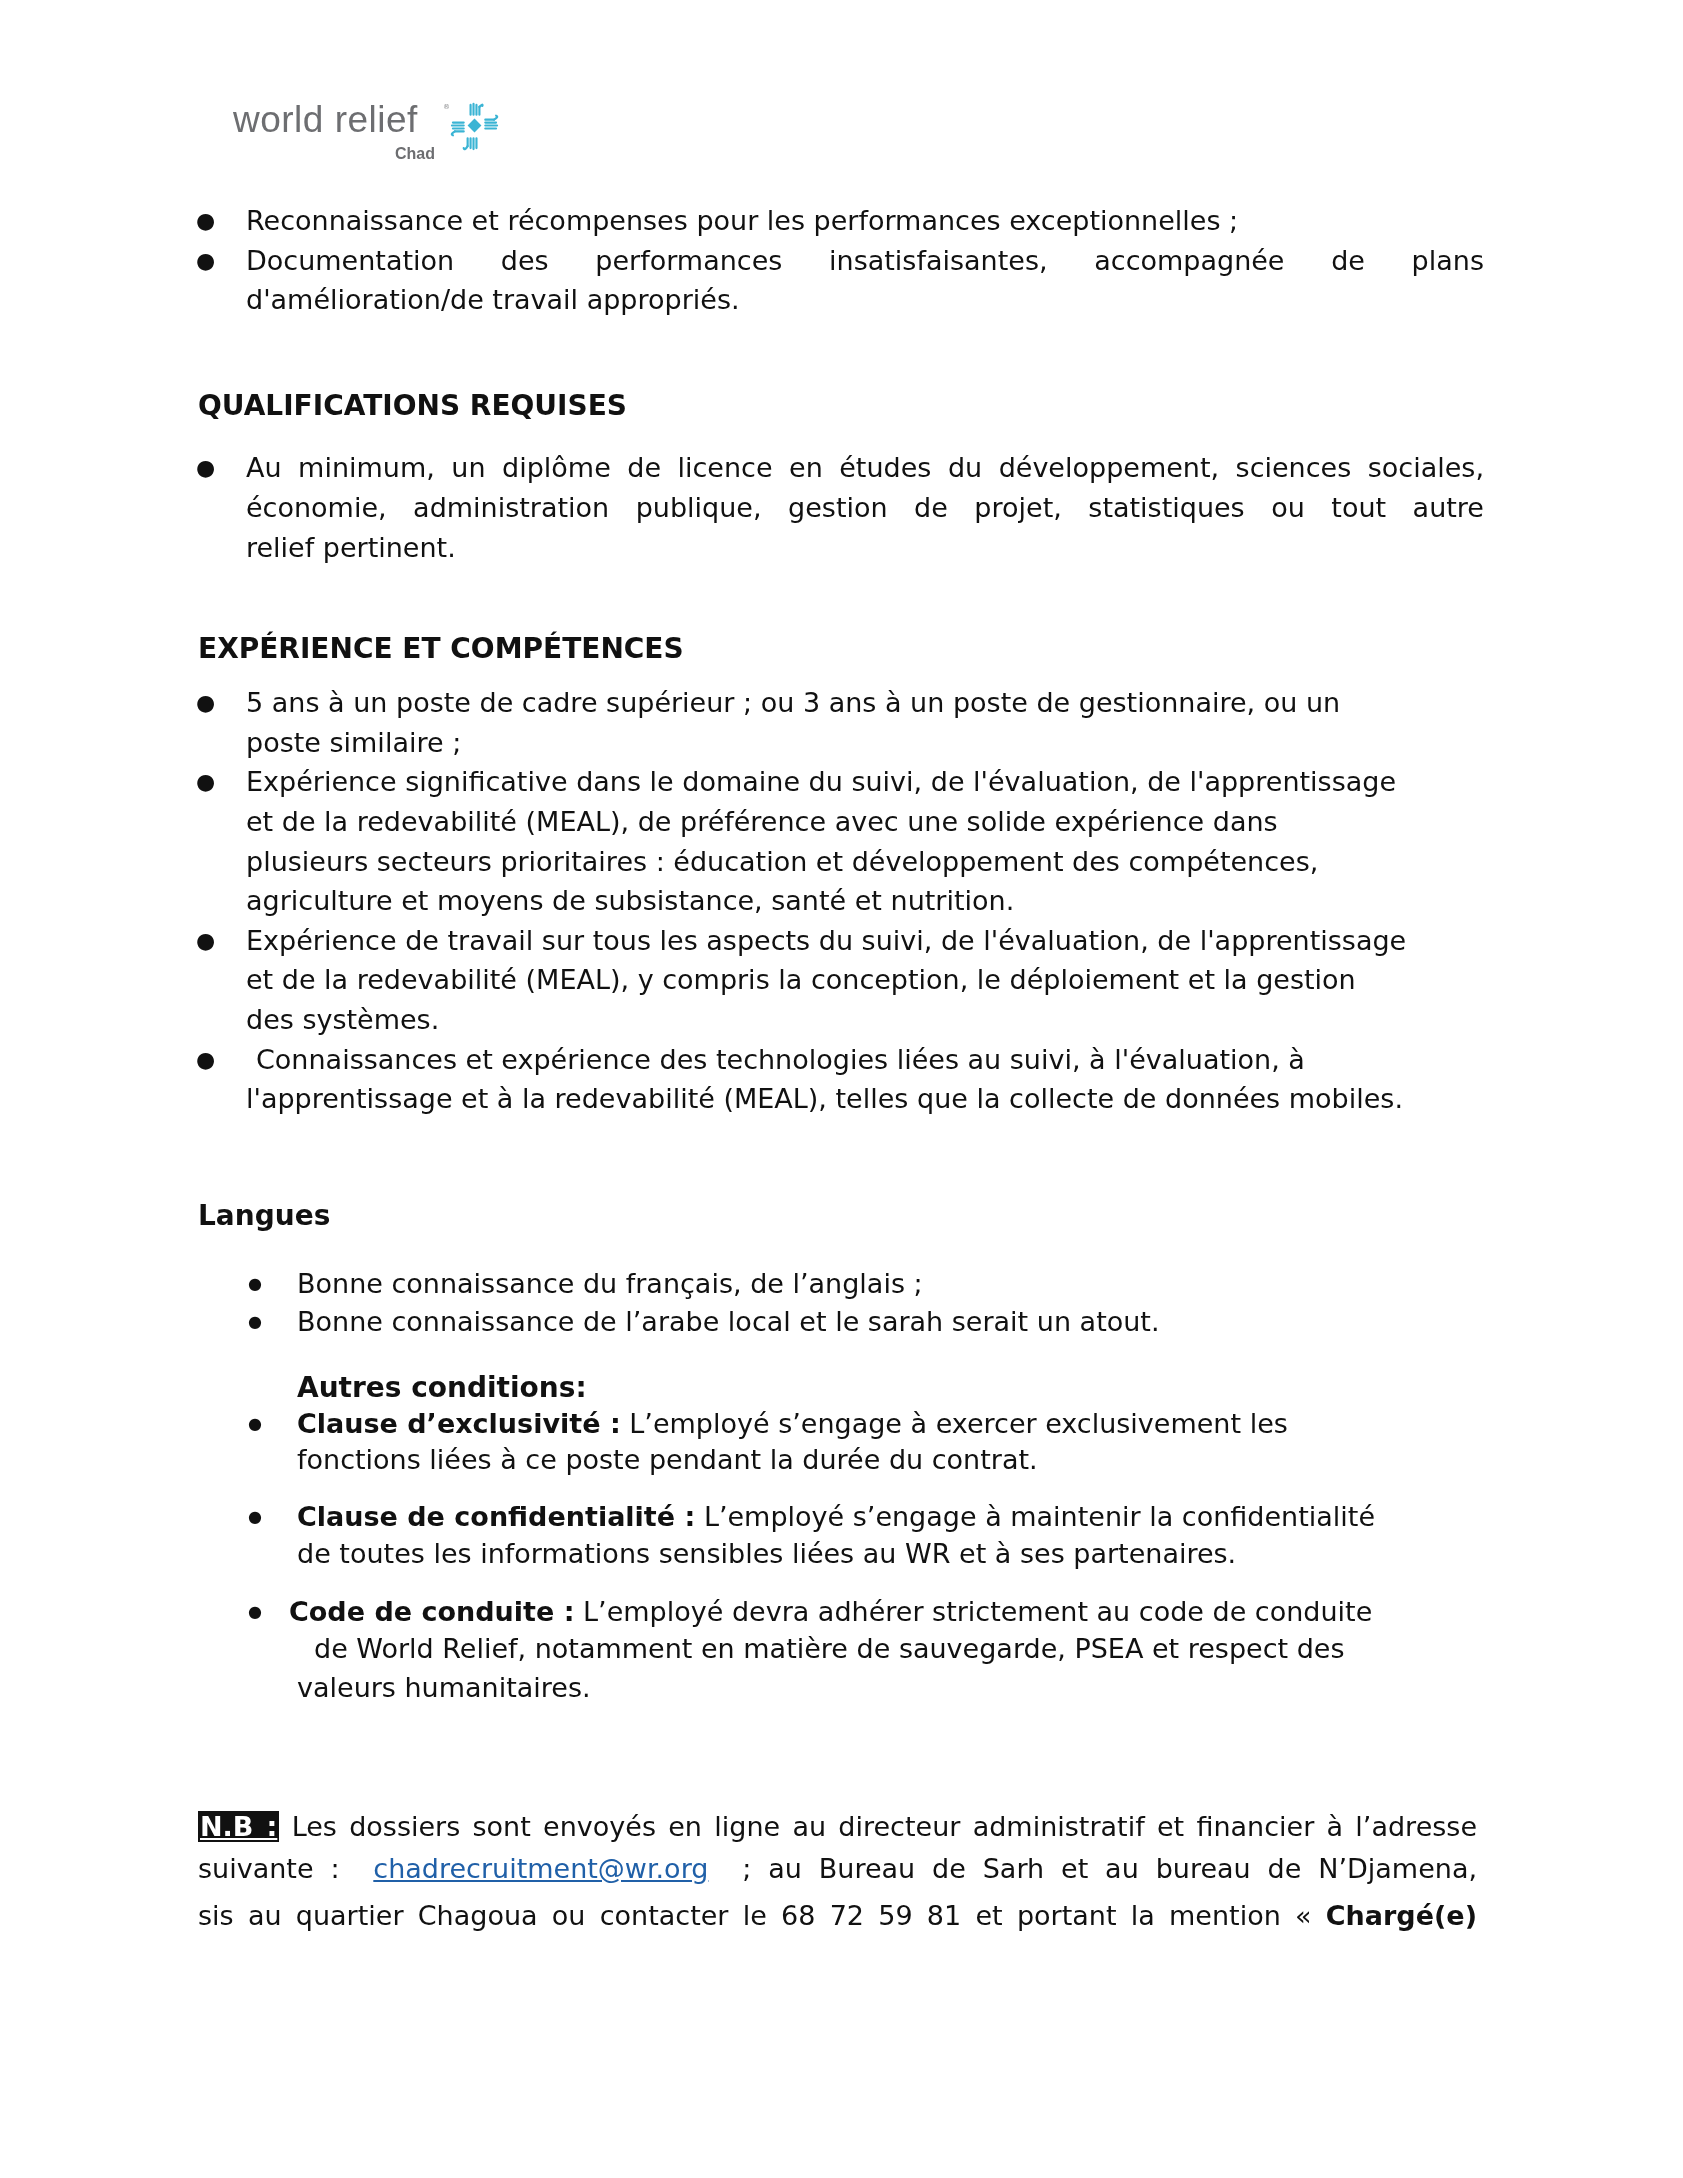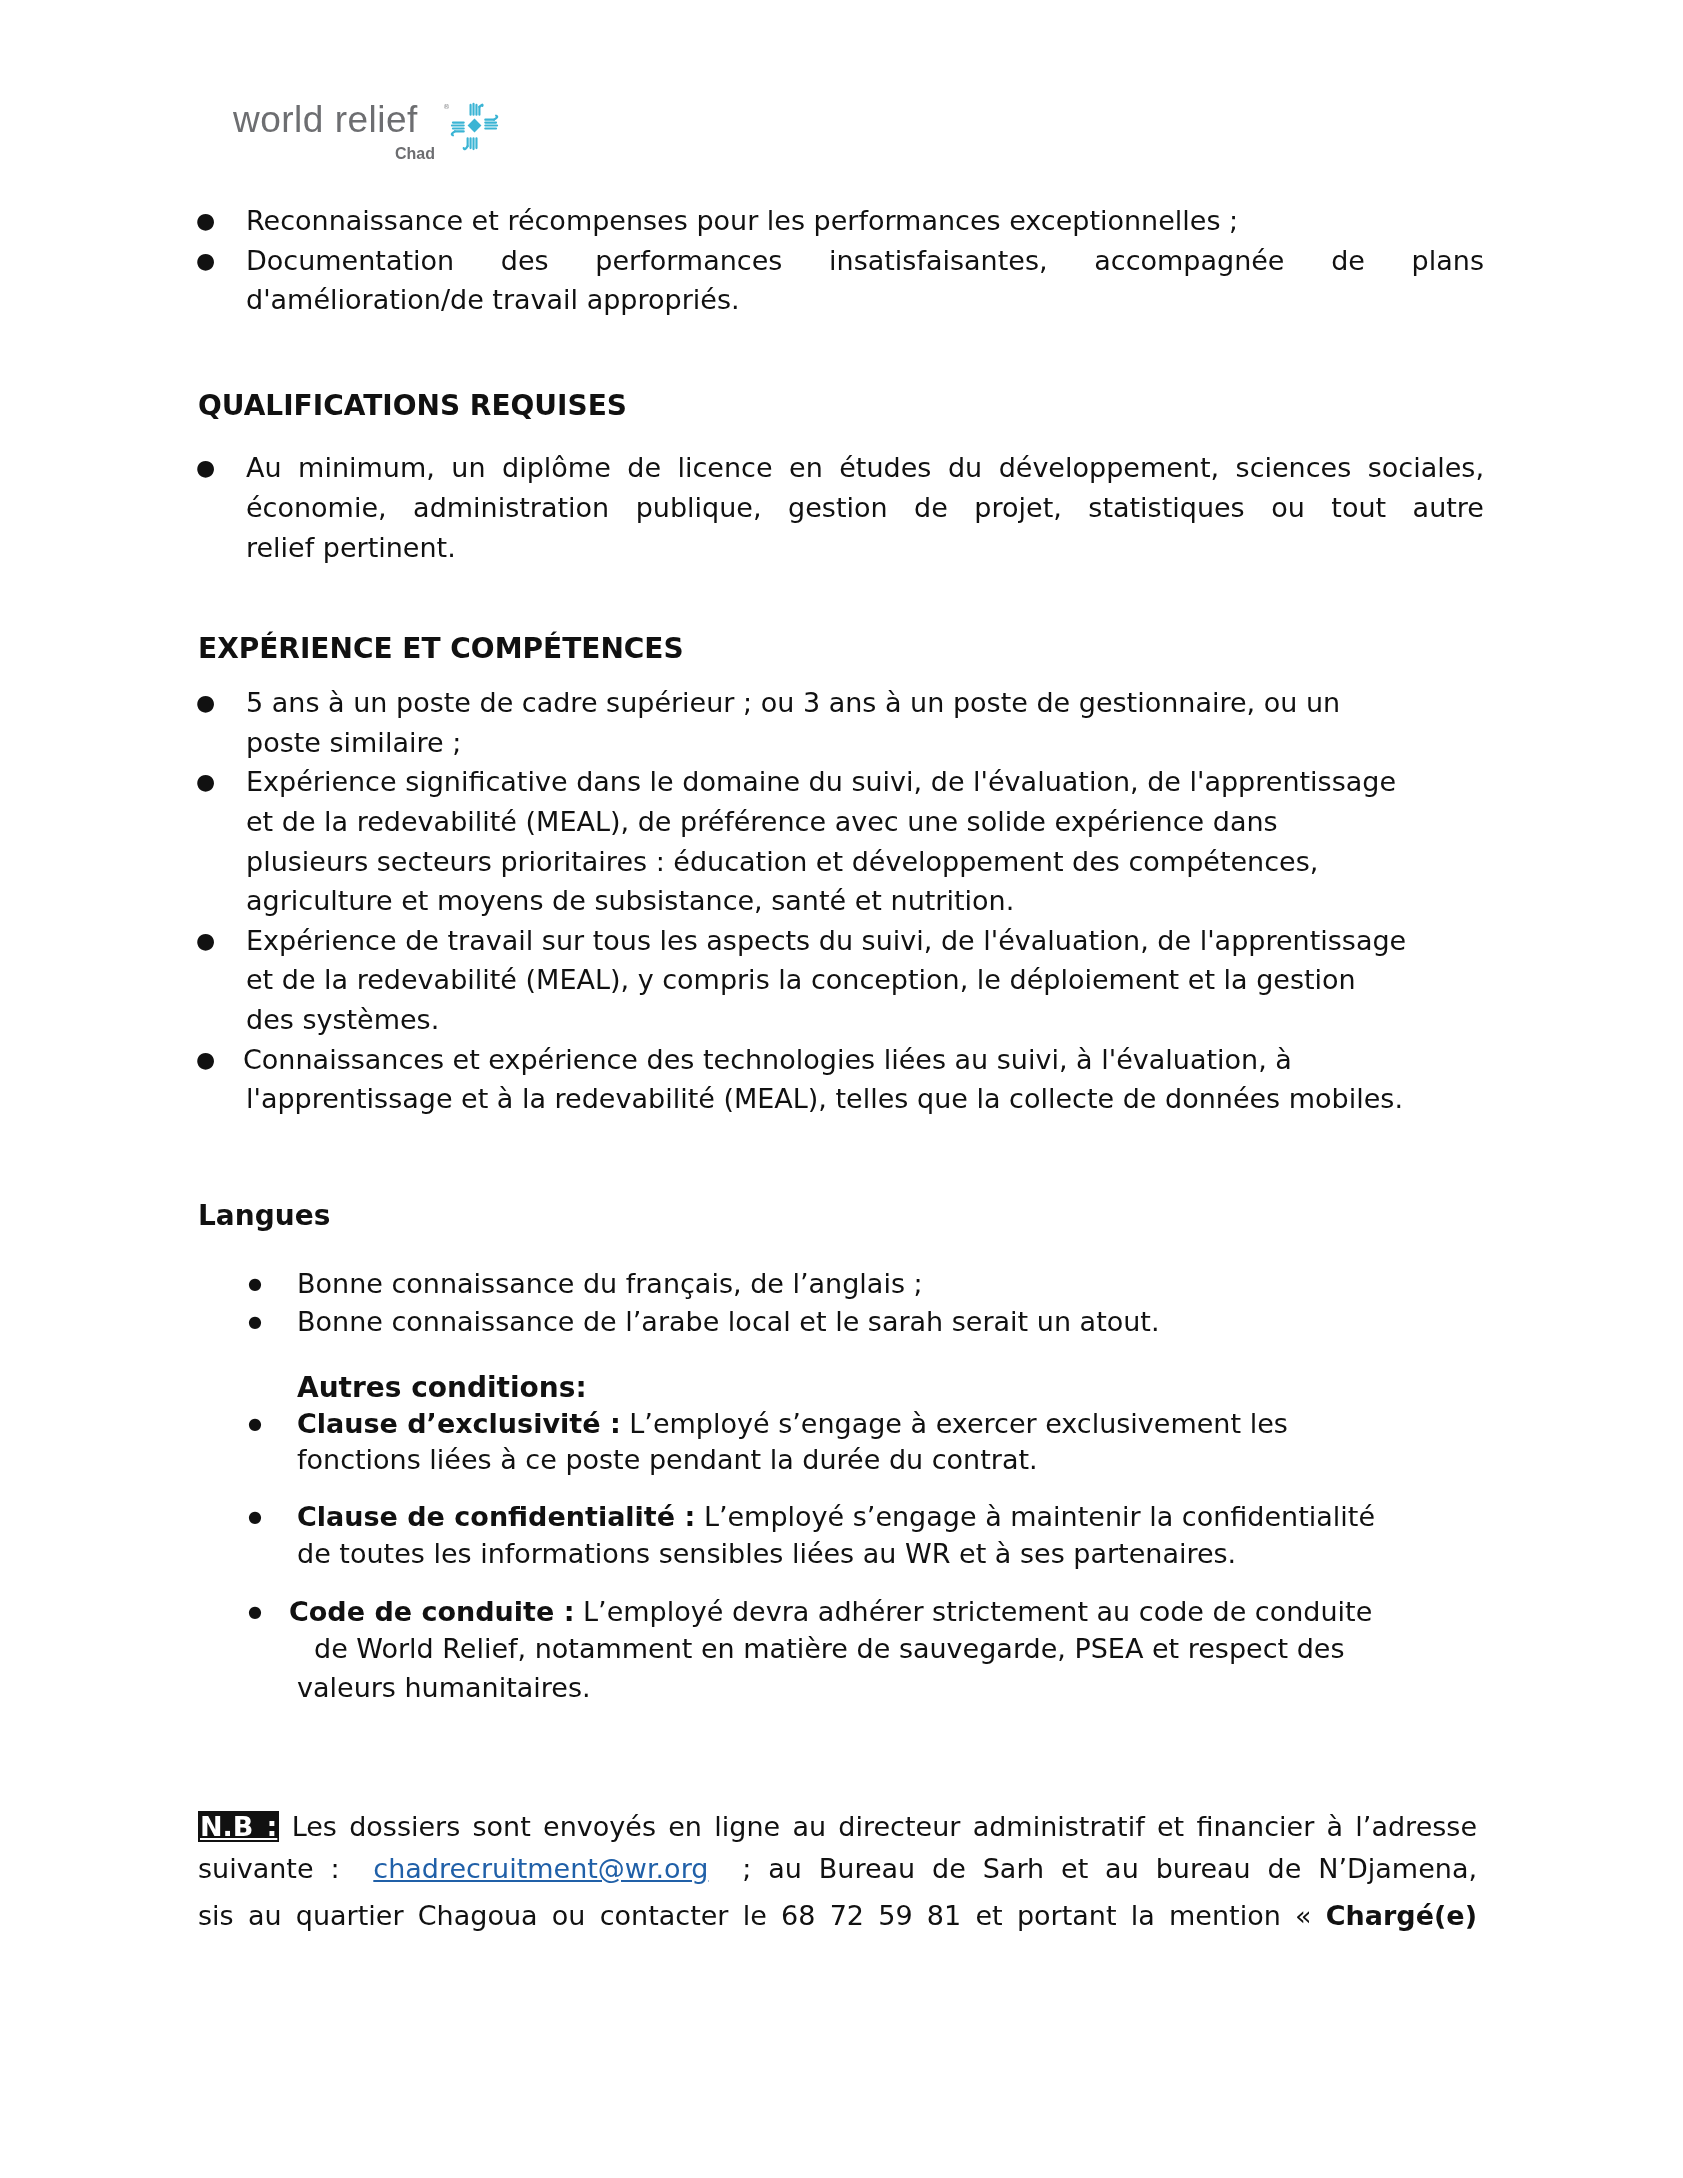--- a/index.html
+++ b/index.html
@@ -68,21 +68,21 @@
 <div class="line" style="left:246px; top:802px;">et de la redevabilité (MEAL), de préférence avec une solide expérience dans</div>
 <div class="line" style="left:246px; top:842px;">plusieurs secteurs prioritaires : éducation et développement des compétences,</div>
 <div class="line" style="left:246px; top:881px;">agriculture et moyens de subsistance, santé et nutrition.</div>
 
 <span class="bullet" style="left:196px; top:921px;">●</span>
 <div class="line" style="left:246px; top:921px;">Expérience de travail sur tous les aspects du suivi, de l'évaluation, de l'apprentissage</div>
 <div class="line" style="left:246px; top:960px;">et de la redevabilité (MEAL), y compris la conception, le déploiement et la gestion</div>
 <div class="line" style="left:246px; top:1000px;">des systèmes.</div>
 
 <span class="bullet" style="left:196px; top:1040px;">●</span>
-<div class="line" style="left:243px; top:1040px;text-align:center;">Connaissances et expérience des technologies liées au suivi, à l'évaluation, à</div>
+<div class="line" style="left:256px; top:1040px;text-align:center;">Connaissances et expérience des technologies liées au suivi, à l'évaluation, à</div>
 <div class="line" style="left:246px; top:1079px;">l'apprentissage et à la redevabilité (MEAL), telles que la collecte de données mobiles.</div>
 
 <div class="h" style="top:1196px;">Langues</div>
 <span class="b2" style="left:248px; top:1264px;">●</span>
 <div class="line" style="left:297px; top:1264px;">Bonne connaissance du français, de l’anglais ;</div>
 <span class="b2" style="left:248px; top:1302px;">●</span>
 <div class="line" style="left:297px; top:1302px;">Bonne connaissance de l’arabe local et le sarah serait un atout.</div>
 
 <div class="h" style="left:297px; top:1368px;">Autres conditions:</div>
 

